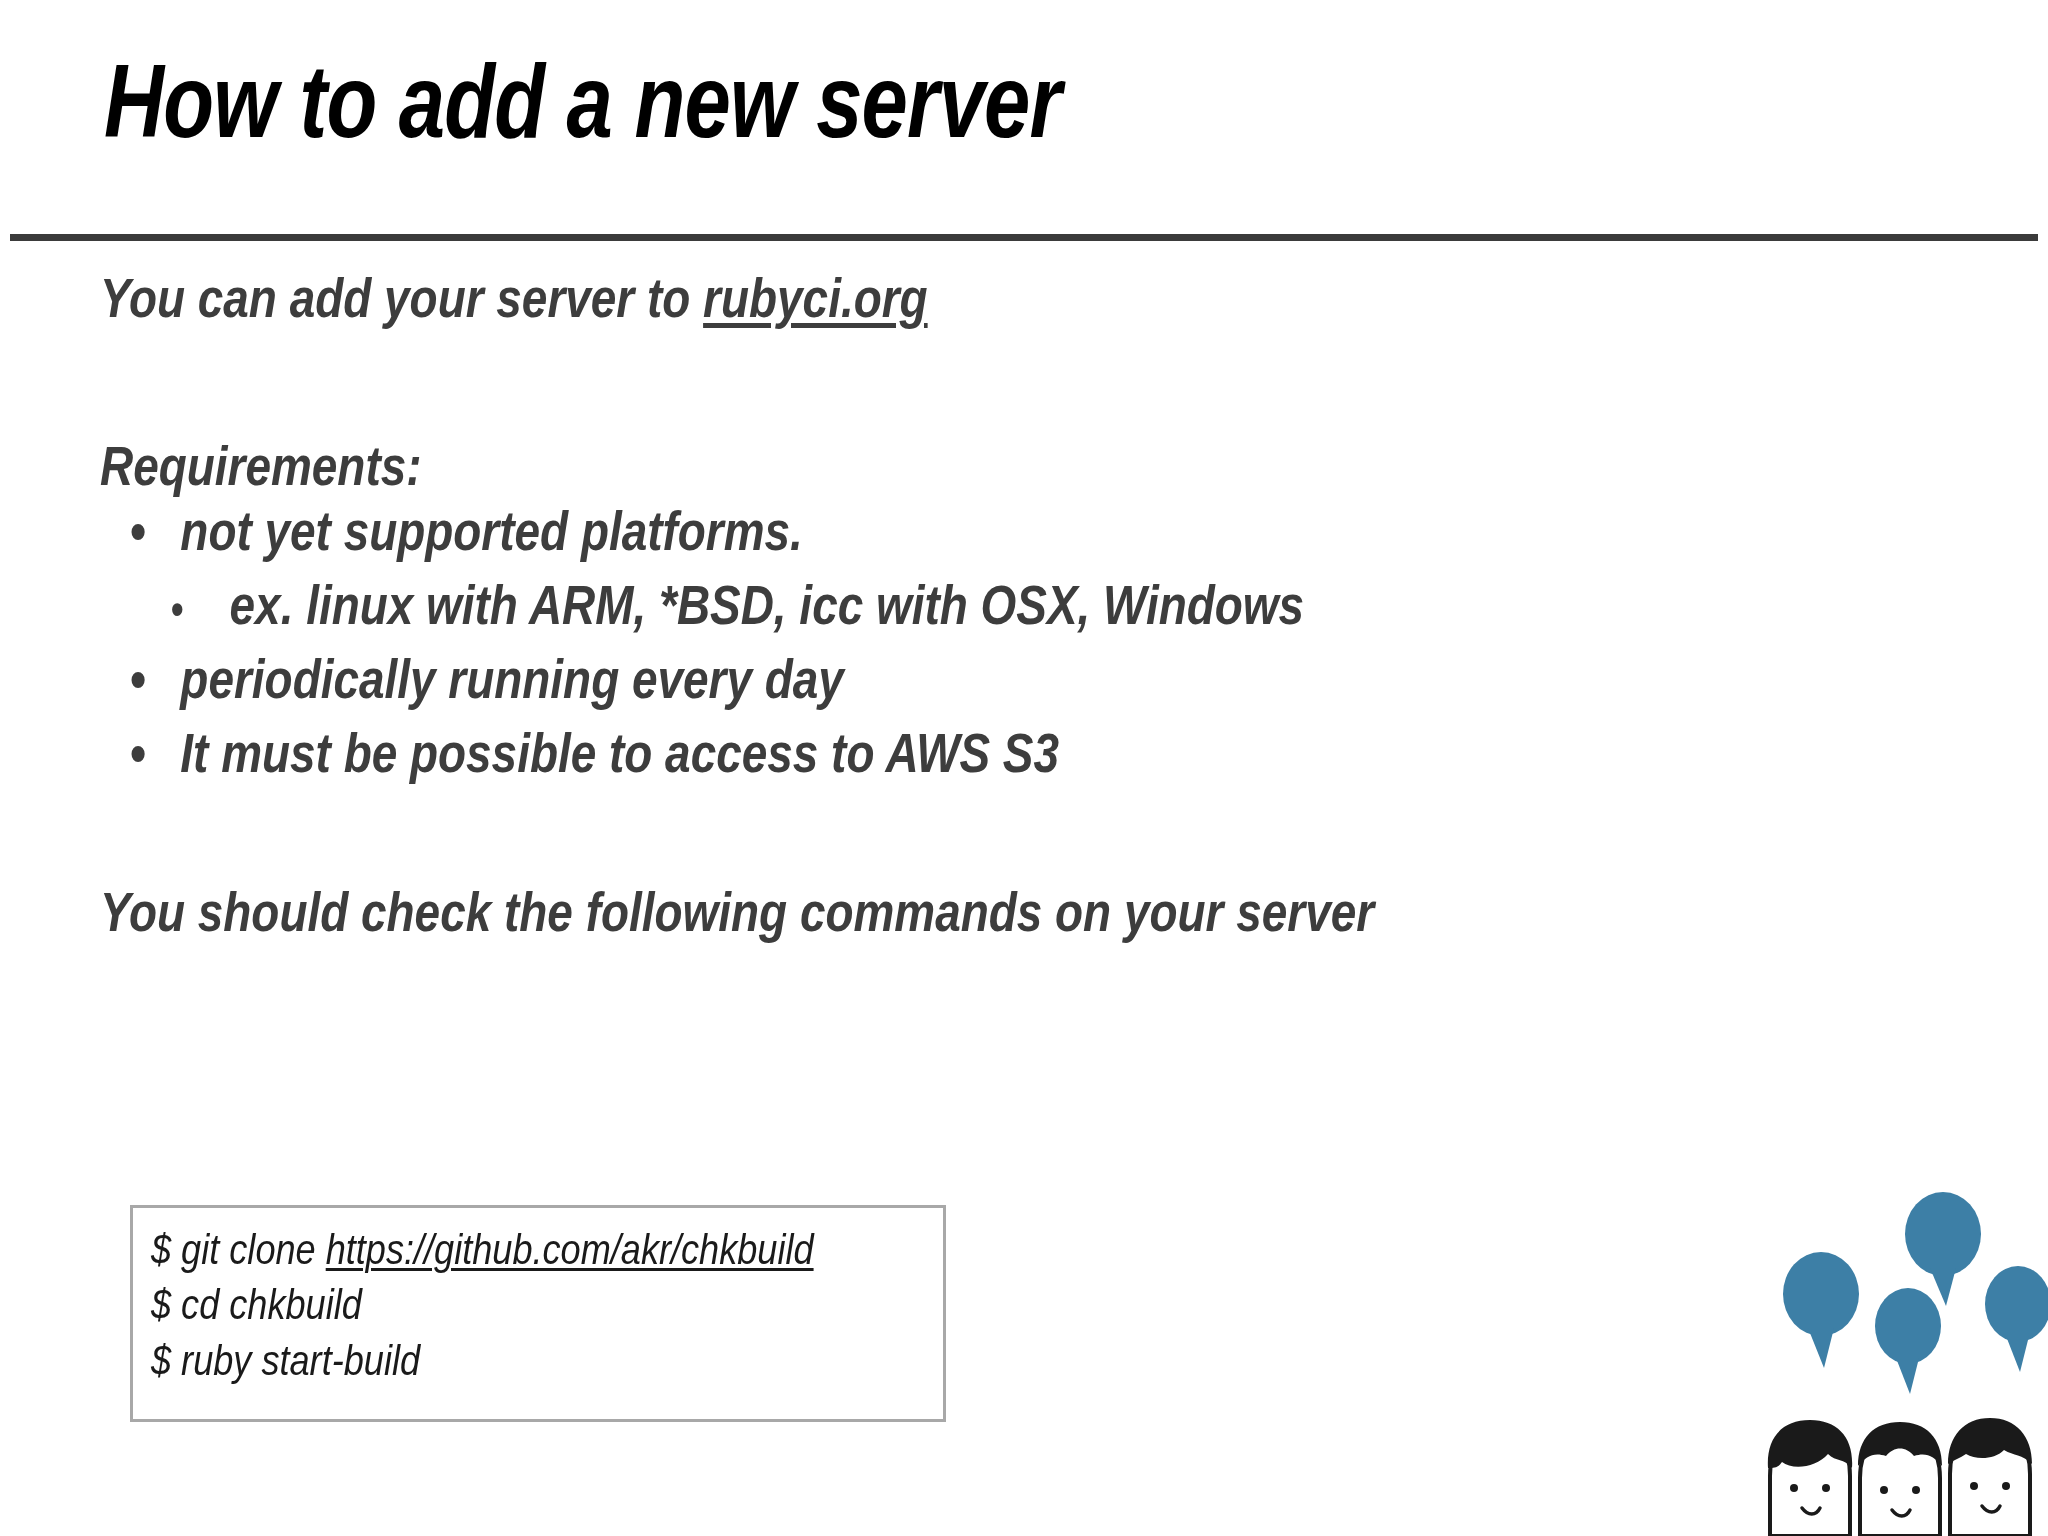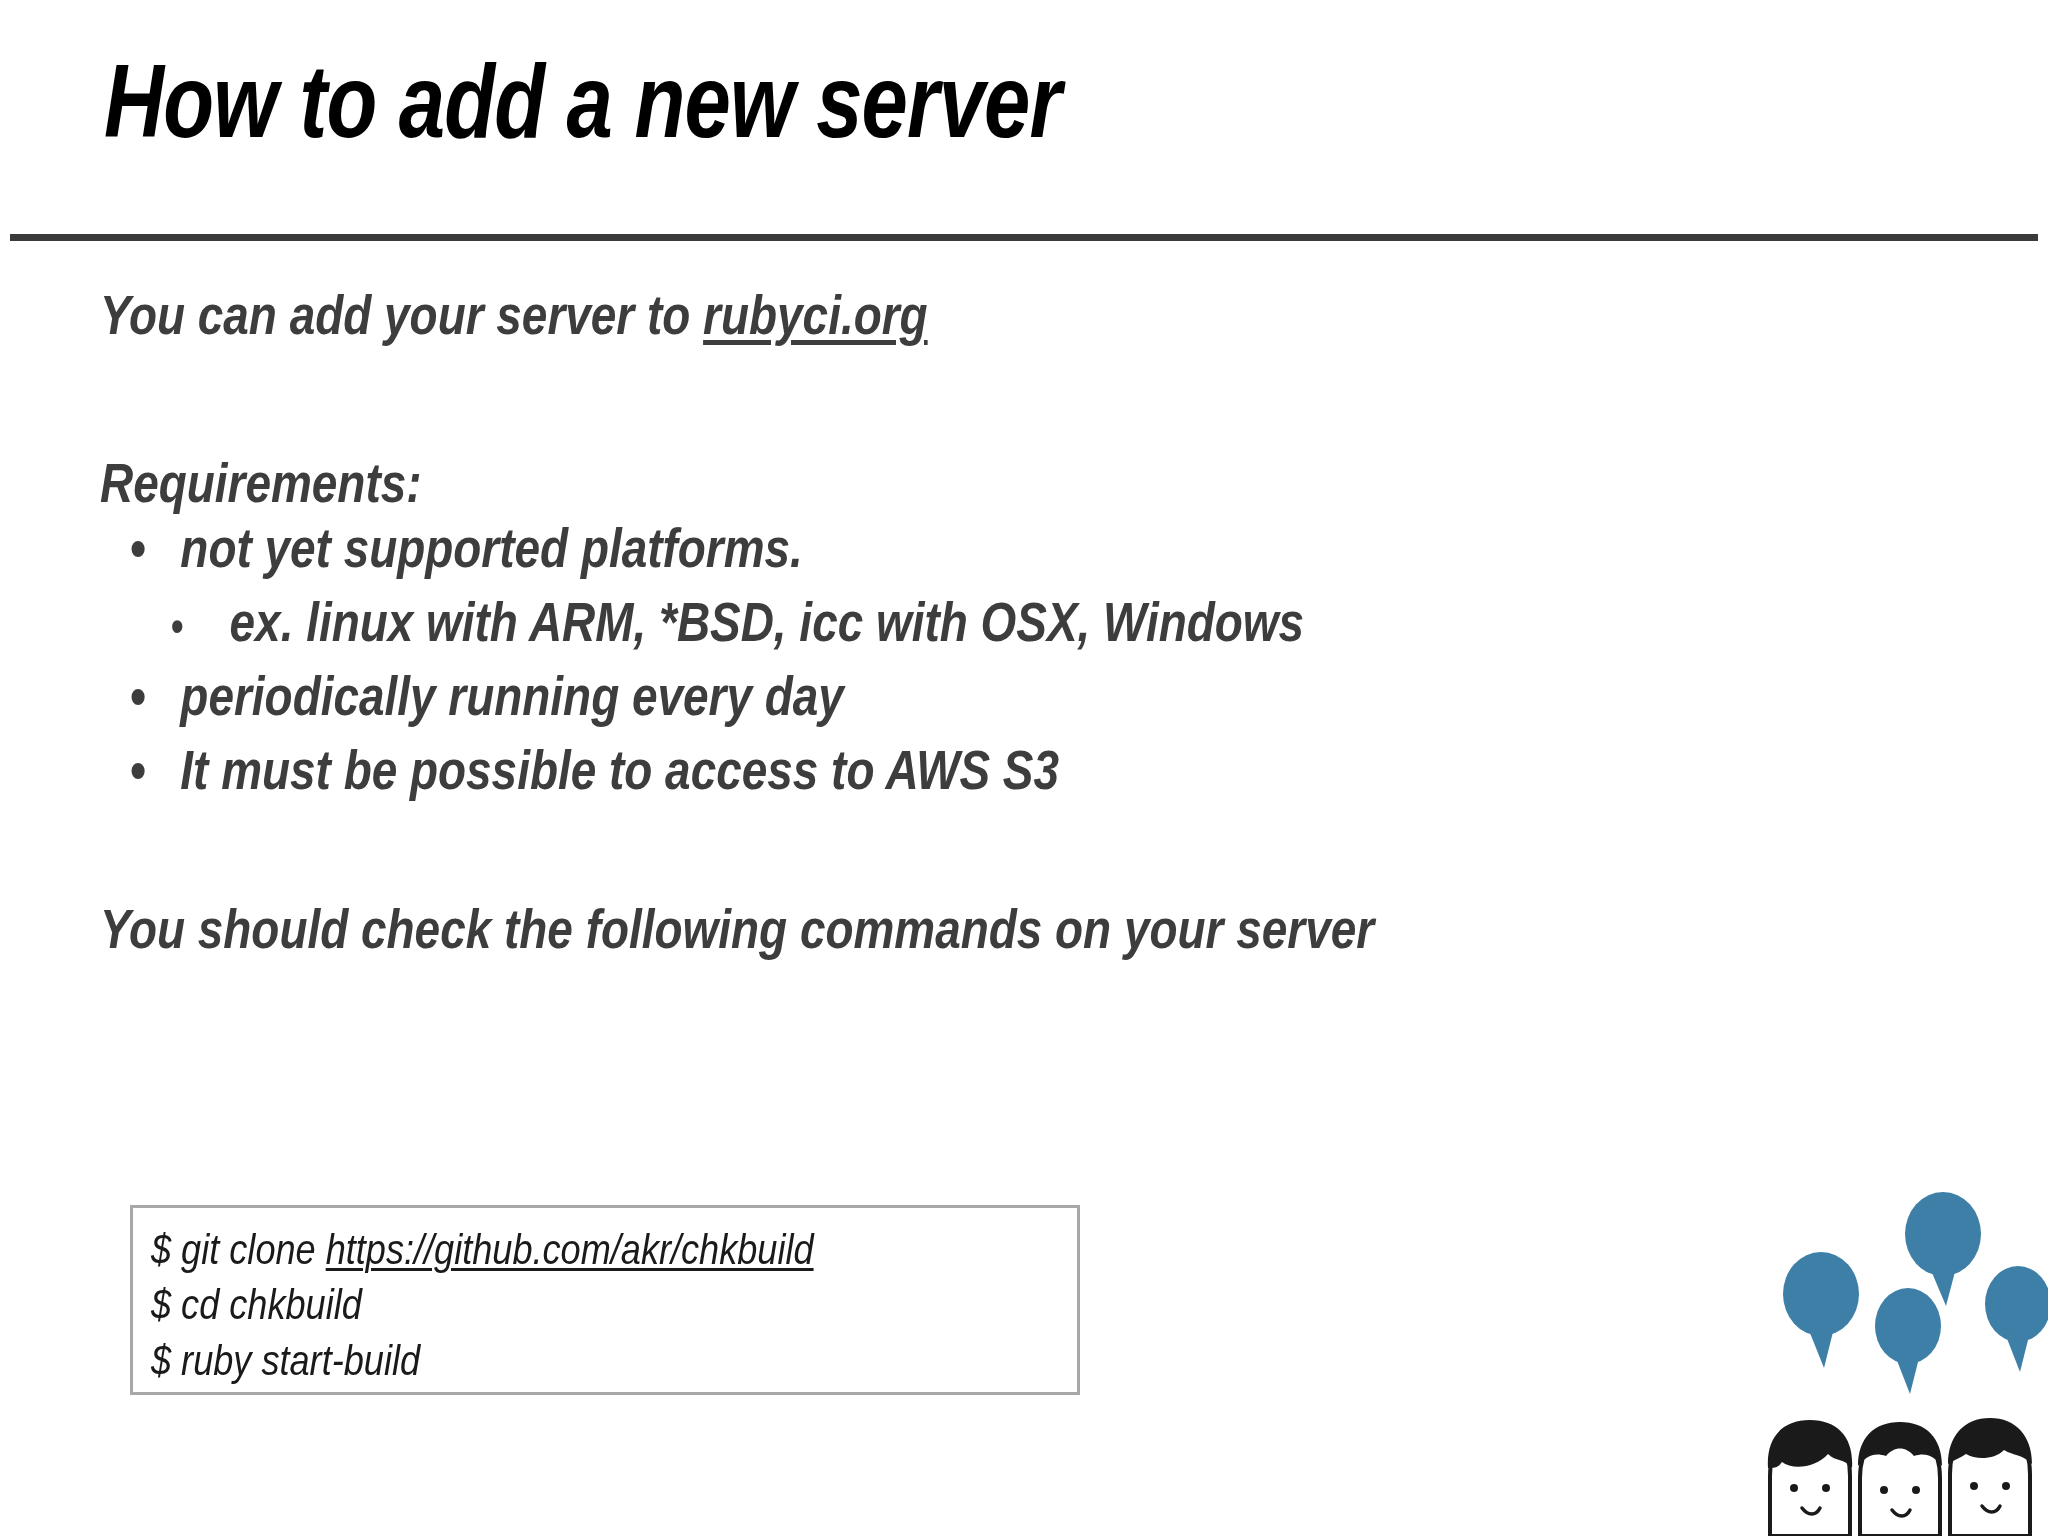--- a/index.html
+++ b/index.html
@@ -42,21 +42,20 @@
   }
 
   
   .body-block {
     position: absolute;
     left: 100px;
     top: 270px;
     width: 1900px;
     color: #3d3d3d;
     font-weight: bold;
-    margin-top: 17px;
   }
 
   .line {
     font-size: 56px;
     line-height: 1.0;
     color: #3d3d3d;
     font-weight: bold;
     white-space: nowrap;
     transform: scaleX(0.82);
     transform-origin: left top;
@@ -93,24 +92,24 @@
   }
   .bullet-dot.small { font-size: 44px; width: 72px; }
 
   .bullet-text { flex: 0 0 auto; }
 
   
   .code-box {
     position: absolute;
     left: 130px;
     top: 1205px;
-    width: 950px;
+    width: 816px;
     border: 3px solid #a8a8a8;
     background: #ffffff;
-    padding: 14px 18px 4px 18px;
+    padding: 14px 18px 31px 18px;
     box-sizing: border-box;
   }
   .code-line {
     font-family: "Liberation Sans", sans-serif;
     font-size: 42px;
     line-height: 1.32;
     color: #1a1a1a;
     font-weight: normal;
     white-space: nowrap;
     transform: scaleX(0.86);

